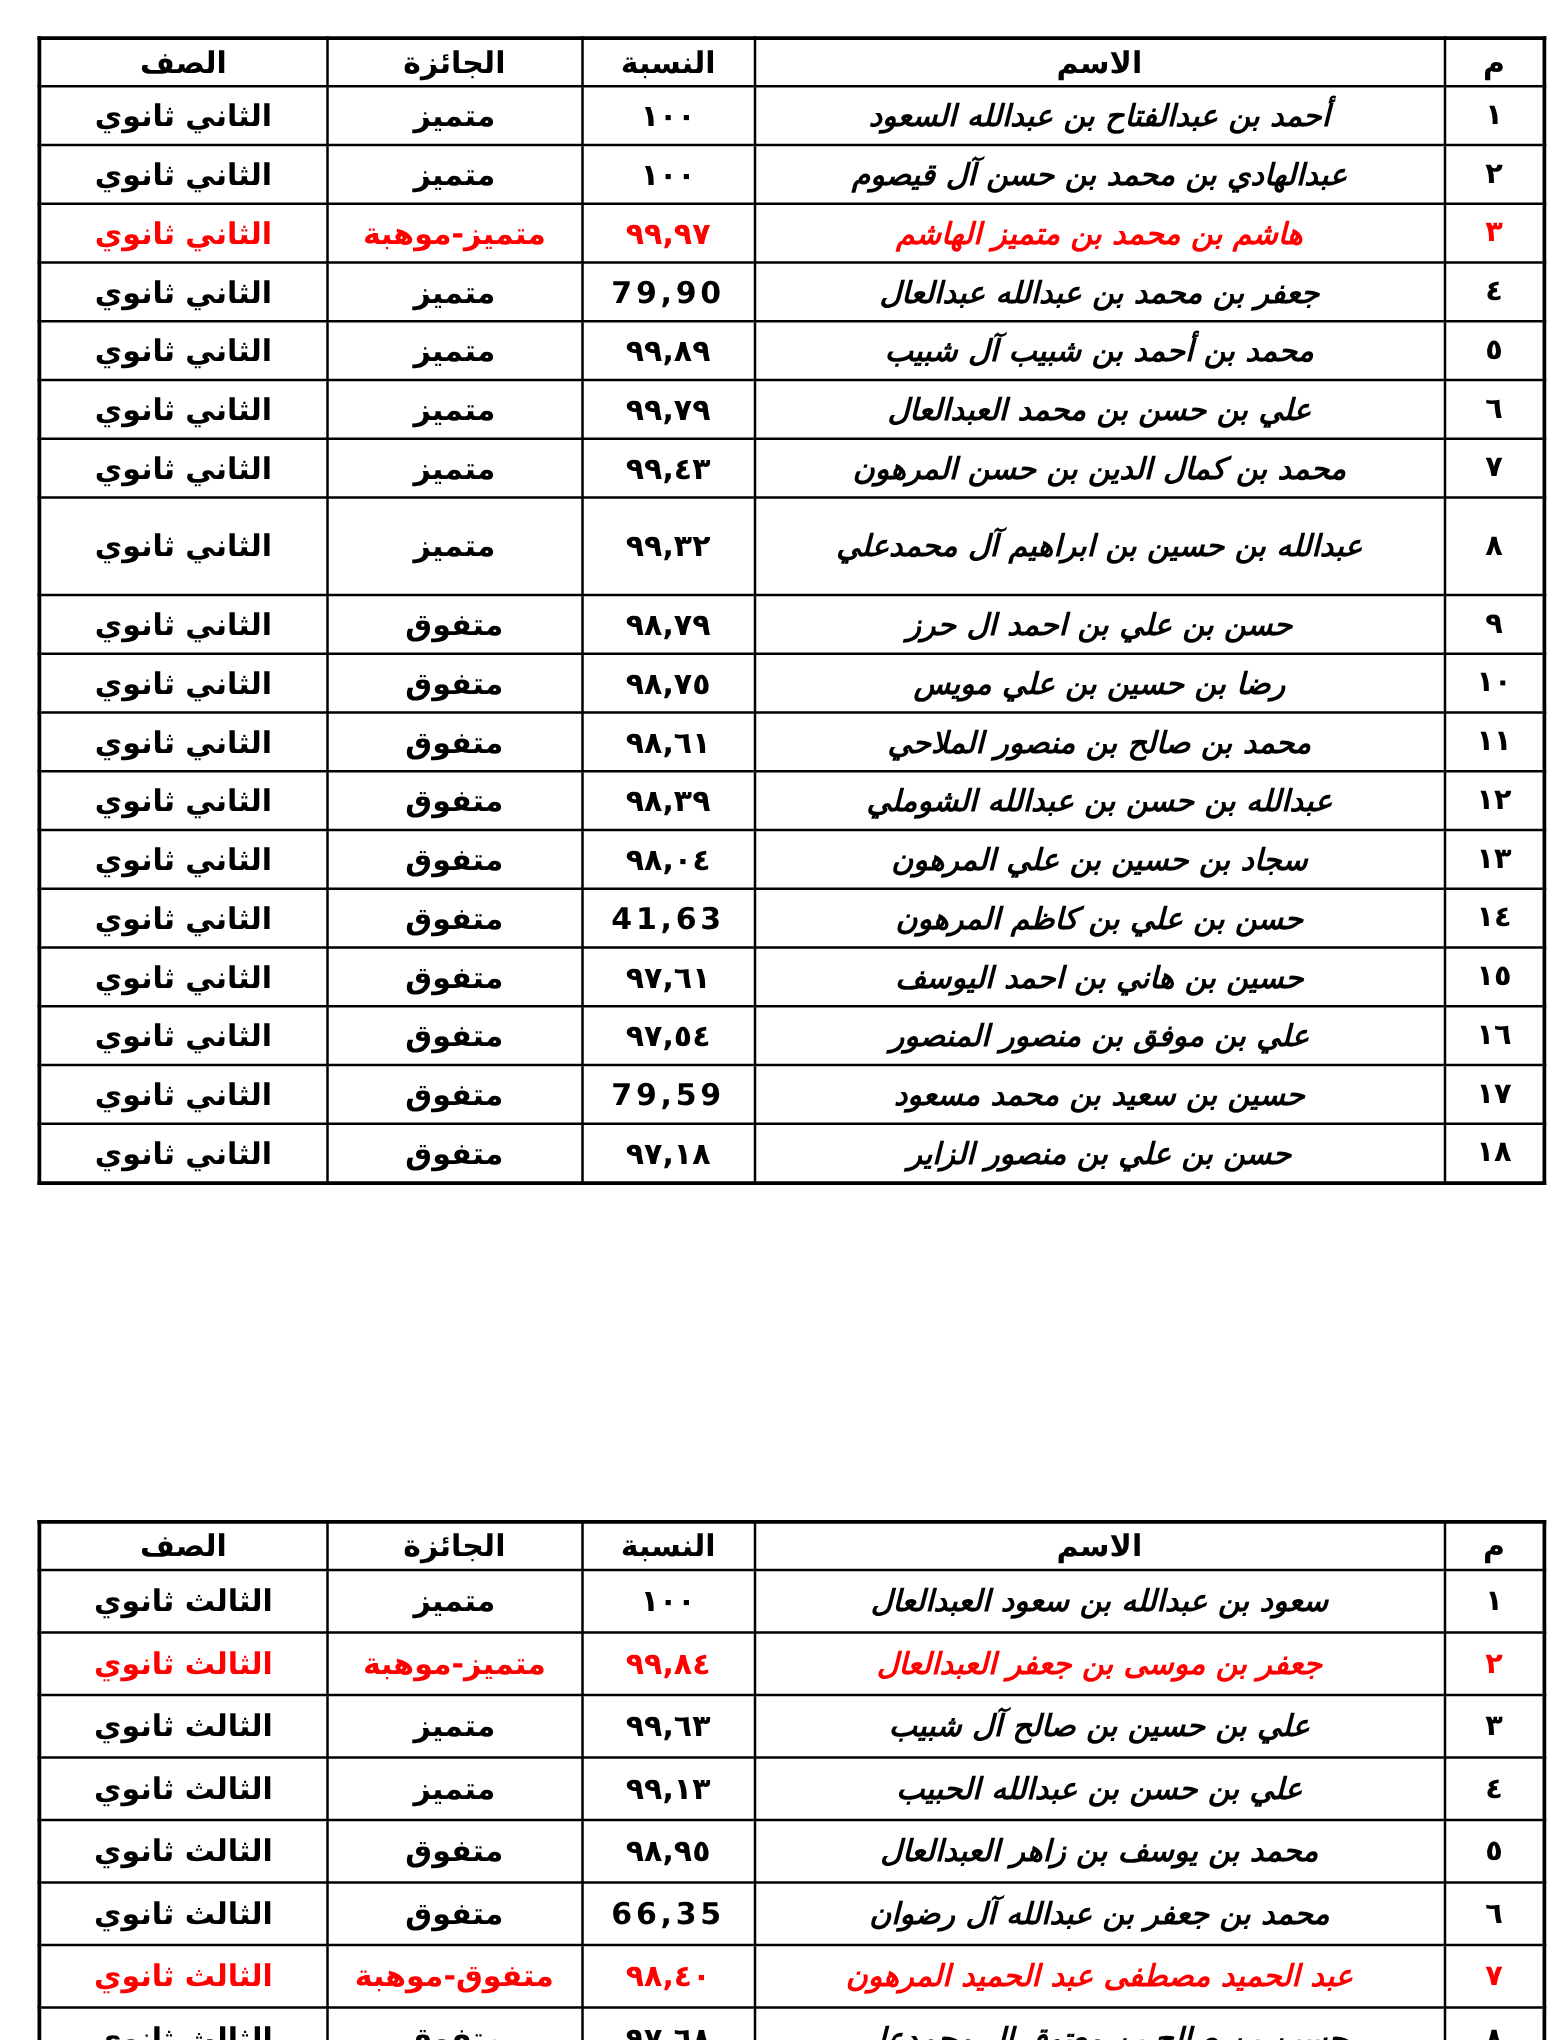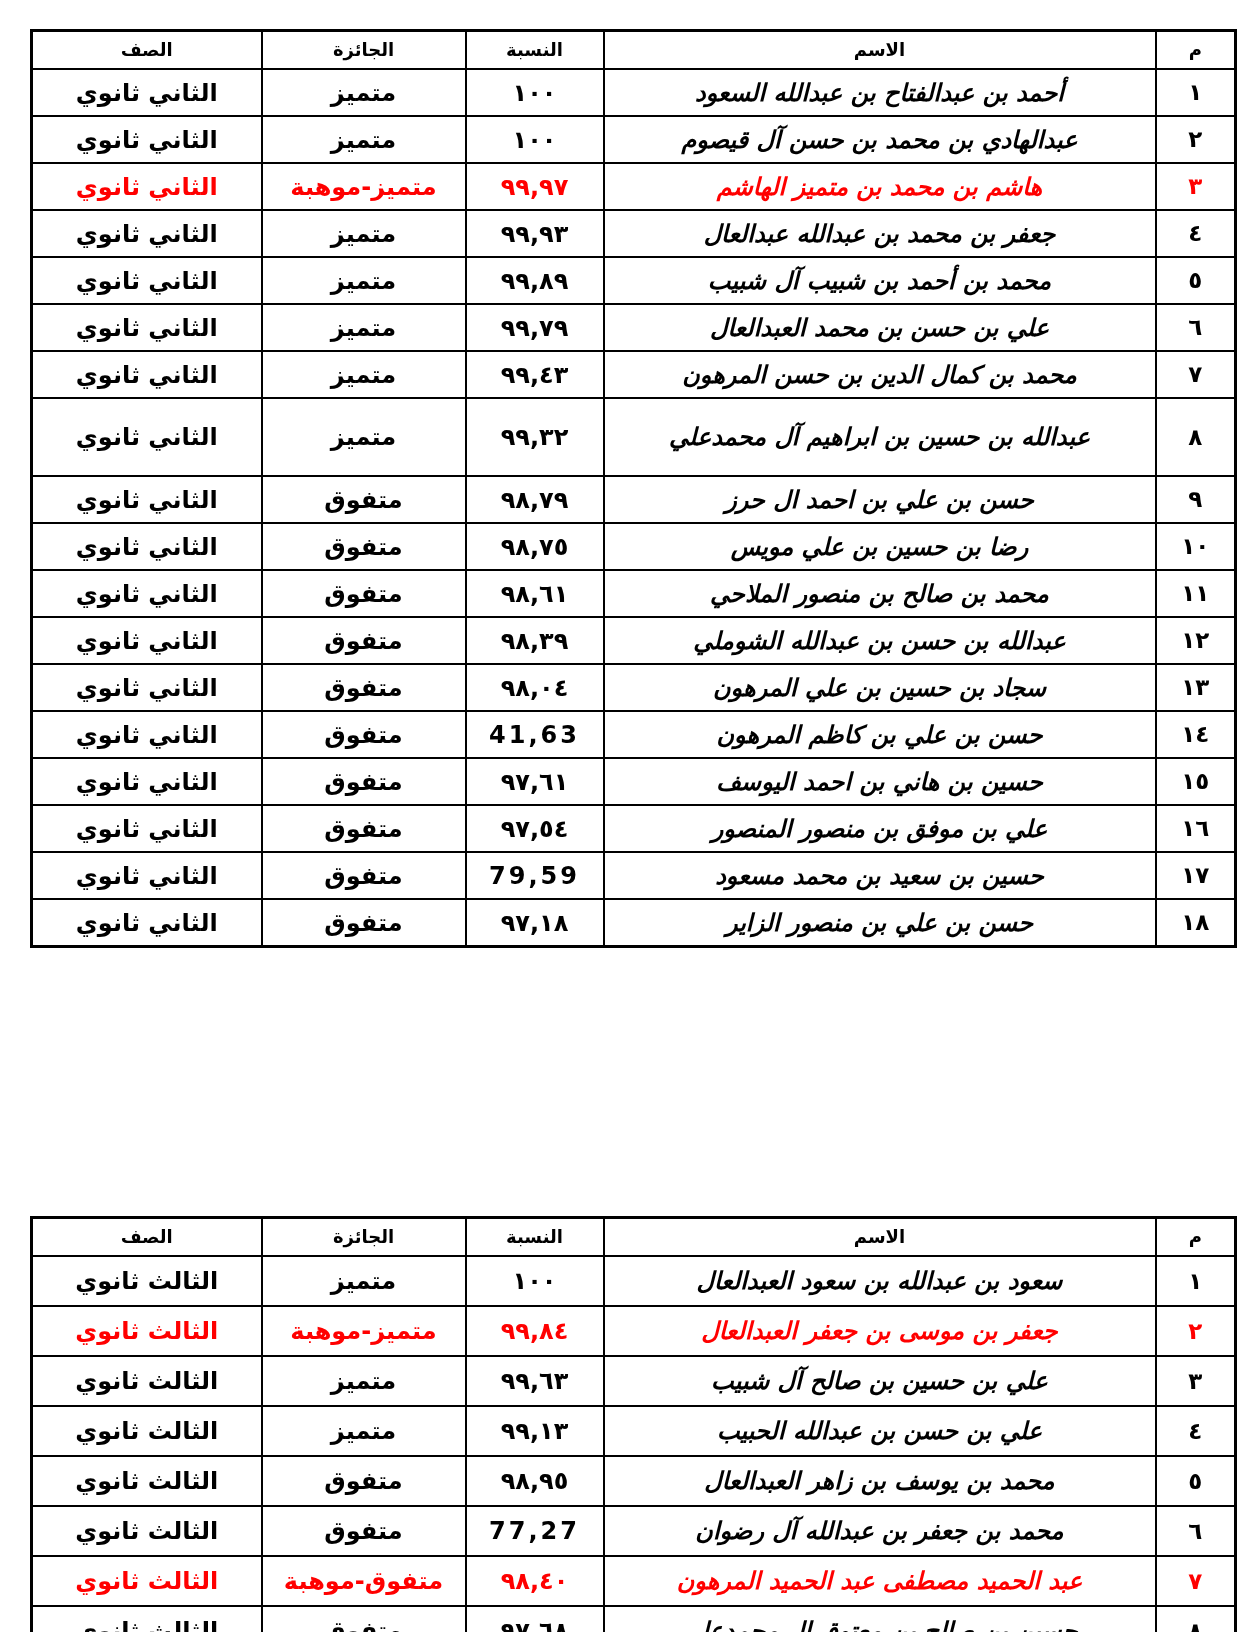--- a/index.html
+++ b/index.html
@@ -32,21 +32,21 @@
   .doc-table th, .doc-table td {
     border: 2px solid #000000;
     text-align: center;
     vertical-align: middle;
     font-weight: bold;
     overflow: hidden;
     padding: 1px 4px;
     line-height: 1.25;
   }
   .doc-table th {
-    font-size: 18px;
+    font-size: 24px;
     height: 34px;
     margin-top: 48px;
   }
   .doc-table td {
     font-size: 24px;
   }
   .t1 td { height: 43px; }
   .t2 td { height: 46px; }
   .t1 tr.tall td { height: 74px; }
   .t1 tr.tall .name-cell { padding: 0 44px; }
@@ -95,21 +95,21 @@
         <tr class="hl">
     <td class="num-cell">٣</td>
     <td class="name-cell">هاشم بن  محمد بن متميز الهاشم</td>
     <td class="pct-cell">٩٩,٩٧</td>
     <td class="award-cell">متميز-موهبة</td>
     <td class="grade-cell">الثاني ثانوي</td>
   </tr>
         <tr>
     <td class="num-cell">٤</td>
     <td class="name-cell">جعفر بن محمد بن عبدالله عبدالعال</td>
-    <td class="pct-cell">٩٩,٩٣</td>
+    <td class="pct-cell">79,90</td>
     <td class="award-cell">متميز</td>
     <td class="grade-cell">الثاني ثانوي</td>
   </tr>
         <tr>
     <td class="num-cell">٥</td>
     <td class="name-cell">محمد بن أحمد بن شبيب آل شبيب</td>
     <td class="pct-cell">٩٩,٨٩</td>
     <td class="award-cell">متميز</td>
     <td class="grade-cell">الثاني ثانوي</td>
   </tr>
@@ -256,21 +256,21 @@
         <tr>
     <td class="num-cell">٥</td>
     <td class="name-cell">محمد بن يوسف بن زاهر العبدالعال</td>
     <td class="pct-cell">٩٨,٩٥</td>
     <td class="award-cell">متفوق</td>
     <td class="grade-cell">الثالث ثانوي</td>
   </tr>
         <tr>
     <td class="num-cell">٦</td>
     <td class="name-cell">محمد بن جعفر بن عبدالله آل رضوان</td>
-    <td class="pct-cell">77,27</td>
+    <td class="pct-cell">66,35</td>
     <td class="award-cell">متفوق</td>
     <td class="grade-cell">الثالث ثانوي</td>
   </tr>
         <tr class="hl">
     <td class="num-cell">٧</td>
     <td class="name-cell">عبد الحميد مصطفى عبد الحميد المرهون</td>
     <td class="pct-cell">٩٨,٤٠</td>
     <td class="award-cell">متفوق-موهبة</td>
     <td class="grade-cell">الثالث ثانوي</td>
   </tr>

